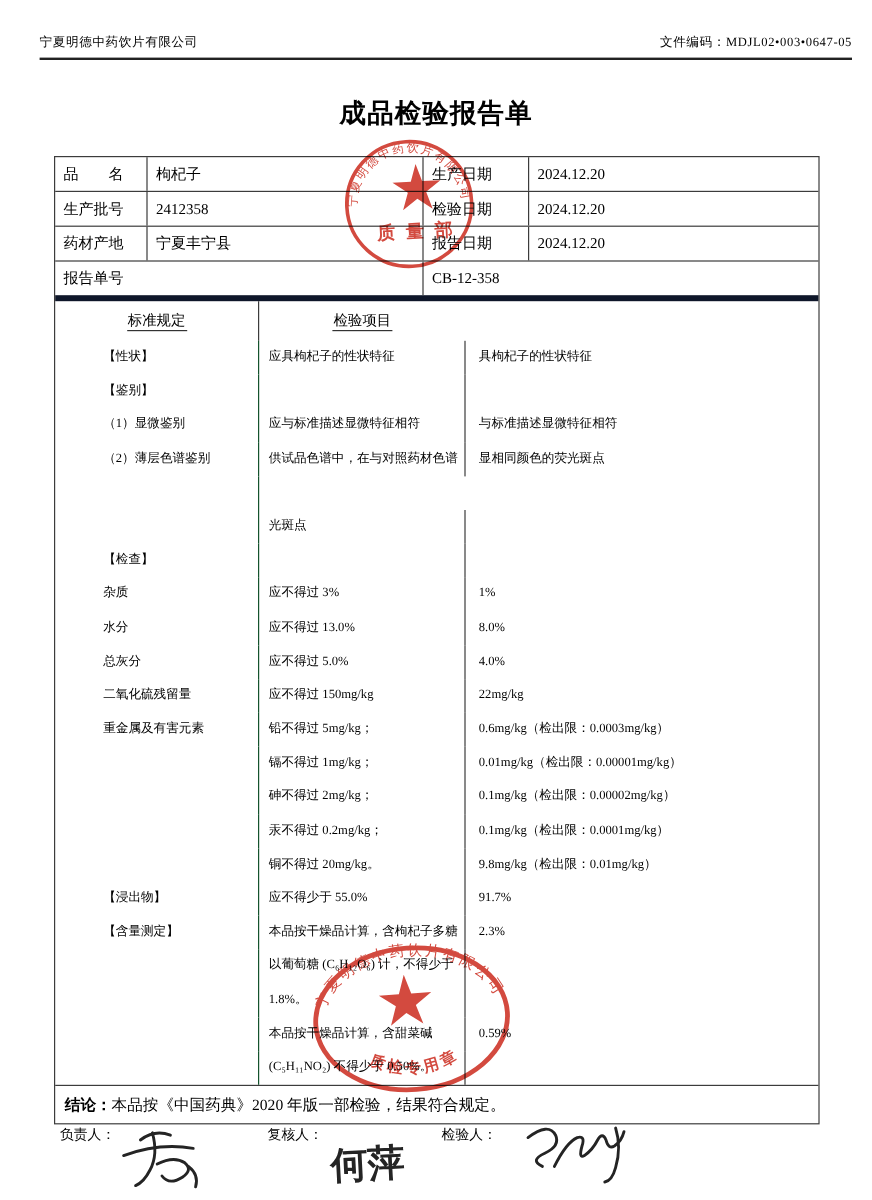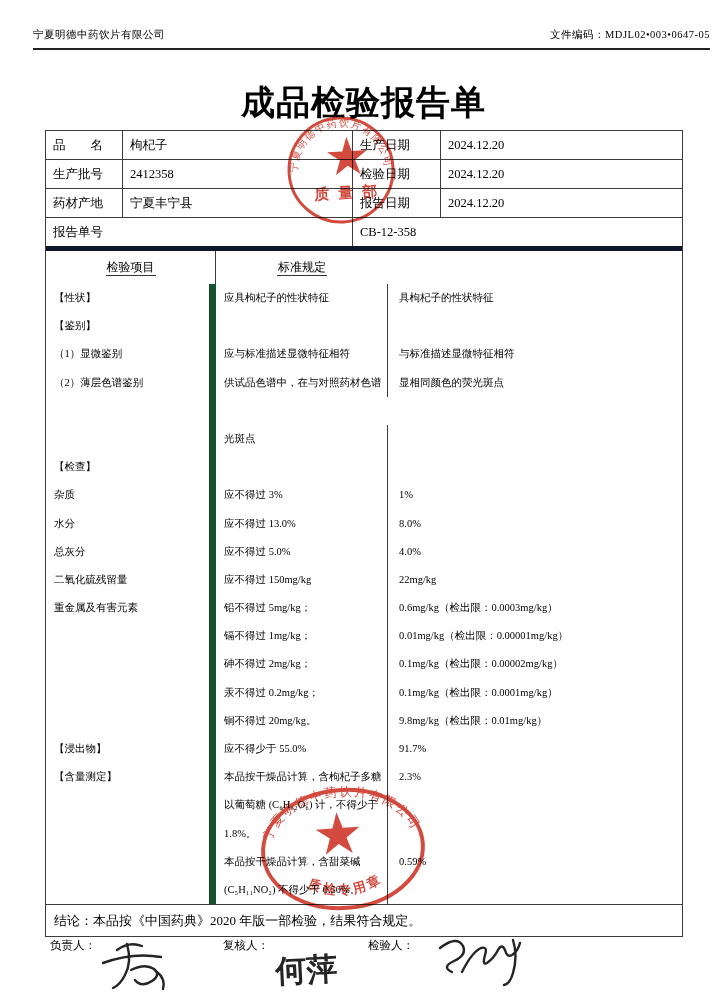--- a/index.html
+++ b/index.html
@@ -4,40 +4,40 @@
 <style>
   html,body{margin:0;padding:0;background:#ffffff;}
   .page{
     position:relative;width:727px;height:1000px;background:#fff;
     font-family:"Liberation Serif","DejaVu Serif",serif;color:#000000;overflow:hidden;
   }
   
   .tophead{position:absolute;left:33px;top:28px;width:677px;display:flex;justify-content:space-between;font-size:10.5px;letter-spacing:.5px;}
   .headrule{position:absolute;left:33px;top:48px;width:677px;border-top:2px solid #222;}
   
-  .title{position:absolute;left:0;top:80px;width:727px;text-align:center;font-size:34px;font-weight:700;letter-spacing:1px;}
+  .title{position:absolute;left:0;top:80px;width:727px;text-align:center;font-size:22px;font-weight:700;letter-spacing:1px;}
   
   .doc{position:absolute;left:45px;top:130px;width:636px;border:1px solid #3c3c3c;background:transparent;}
   .info-row{display:grid;grid-template-columns:77px 230px 88px 241px;border-bottom:1px solid #3c3c3c;}
   .info-row>div{height:28px;line-height:28px;padding-left:7px;font-size:12.5px;border-right:1px solid #3c3c3c;overflow:hidden;white-space:nowrap;}
   .info-row>div:last-child{border-right:none;}
   .report-row{display:grid;grid-template-columns:307px 329px;border-bottom:5px solid #0f172a;}
   .report-row>div{height:28px;line-height:28px;padding-left:7px;font-size:12.5px;}
   .report-row>div:first-child{border-right:1px solid #3c3c3c;}
   .main-head{display:grid;grid-template-columns:170px 172px 294px;height:33px;align-items:center;text-align:center;font-size:12px;}
   .main-head>div{height:33px;line-height:33px;border-right:1px solid #3c3c3c;}
   .main-head>div:last-child{border-right:none;}
   .main-head span{border-bottom:1px solid #333;padding:0 1px 1px;}
   .mrow{display:grid;grid-template-columns:170px 172px 294px;}
   .mrow>div{height:28.2px;line-height:28.2px;font-size:10.5px;white-space:nowrap;overflow:hidden;}
-  .mrow .c0{padding-left:8px;border-right:7px solid #14532d;}
+  .mrow .c0{padding-left:8px;border-right:1px solid #14532d;margin-left:32px;}
   .mrow .c1{padding-left:8px;border-right:1px solid #3c3c3c;}
   .mrow .c2{padding-left:11px;}
   .concl{display:flex;border-top:1px solid #3c3c3c;height:31px;line-height:31px;font-size:13px;padding-left:8px;white-space:nowrap;}
-  .concl .lab{font-weight:400;}
+  .concl .lab{font-weight:700;}
   
   .sigs{position:absolute;left:45px;top:938px;width:638px;height:20px;font-size:11.5px;}
   .sig-label{position:absolute;top:0;}
   .sig-label.l1{left:5px;}
   .sig-label.l2{left:178px;}
   .sig-label.l3{left:323px;}
   .sigart{position:absolute;}
   .sigart path{fill:none;stroke:#242424;stroke-width:2.4;stroke-linecap:round;stroke-linejoin:round;}
   .sig-name{font-size:31px;font-weight:700;fill:#242424;font-family:"Liberation Serif","DejaVu Serif",serif;}
   
@@ -84,22 +84,22 @@
           <div>宁夏丰宁县</div>
           <div>报告日期</div>
           <div>2024.12.20</div>
         </div>
       </div>
     <div class="report-row">
       <div>报告单号</div>
       <div>CB-12-358</div>
     </div>
     <div class="main-head">
+      <div><span>标准规定</span></div>
       <div><span>检验项目</span></div>
-      <div><span>标准规定</span></div>
     </div>
     <div>
         <div class="mrow">
           <div class="c0">【性状】</div>
           <div class="c1">应具枸杞子的性状特征</div>
           <div class="c2">具枸杞子的性状特征</div>
         </div>
         <div class="mrow">
           <div class="c0">【鉴别】</div>
           <div class="c1"></div>

